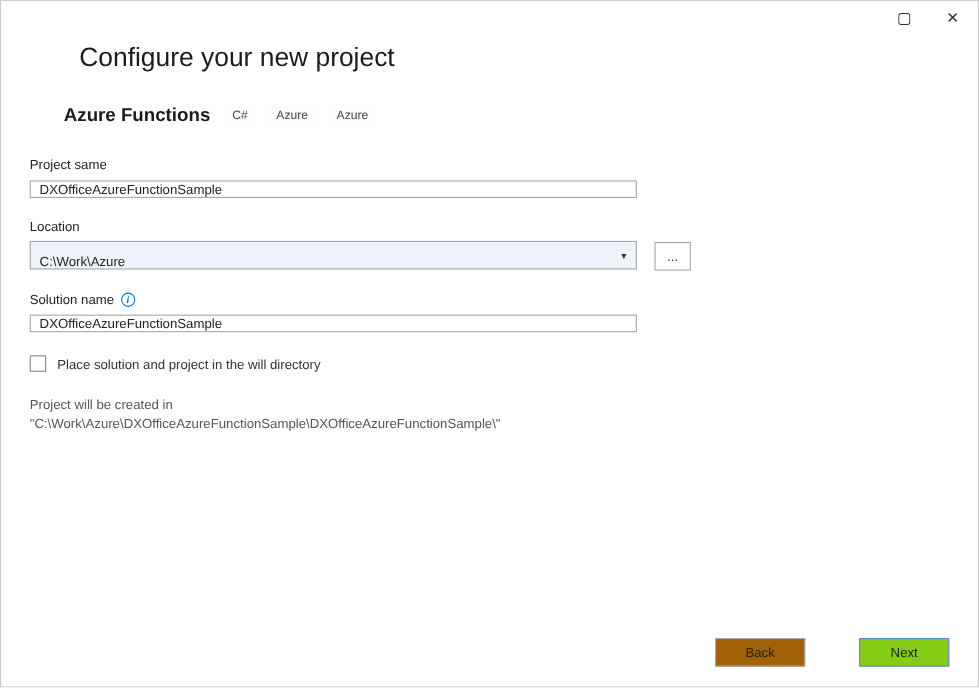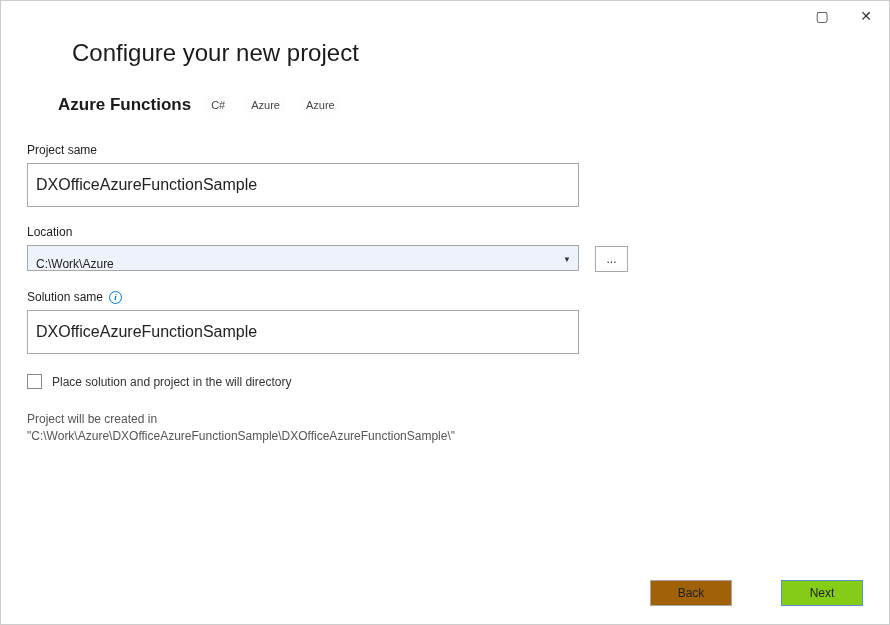--- a/index.html
+++ b/index.html
@@ -91,24 +91,24 @@
       justify-content: center;
       font-size: 9px;
       font-weight: bold;
       font-style: italic;
       font-family: Georgia, serif;
       color: #0078d4;
       cursor: help;
     }
     .text-input {
       width: 552px;
-      height: 44px;
+      height: 16px;
       border: 1px solid #a7a7a7;
       padding: 0 8px;
-      font-size: 16px;
+      font-size: 12px;
       font-family: inherit;
       color: #222;
       background: #fff;
     }
     .field-group {
       margin-bottom: 18px;
     }
     .location-row {
       display: flex;
       gap: 16px;
@@ -235,21 +235,21 @@
         <div class="combo-wrap">
           <input type="text" class="combo" value="C:\Work\Azure" style="">
           <span class="combo-arrow">▼</span>
         </div>
         <button class="browse-btn">...</button>
       </div>
     </div>
 
     <div class="field-group">
       <div class="field-label">
-        <span>Solution same</span>
+        <span>Solution name</span>
         <span class="info-icon">i</span>
       </div>
       <input type="text" class="text-input" value="DXOfficeAzureFunctionSample" style="">
     </div>
 
     <div class="checkbox-row">
       <div class="checkbox"></div>
       <span class="checkbox-label">Place solution and project in the will directory</span>
     </div>
 

